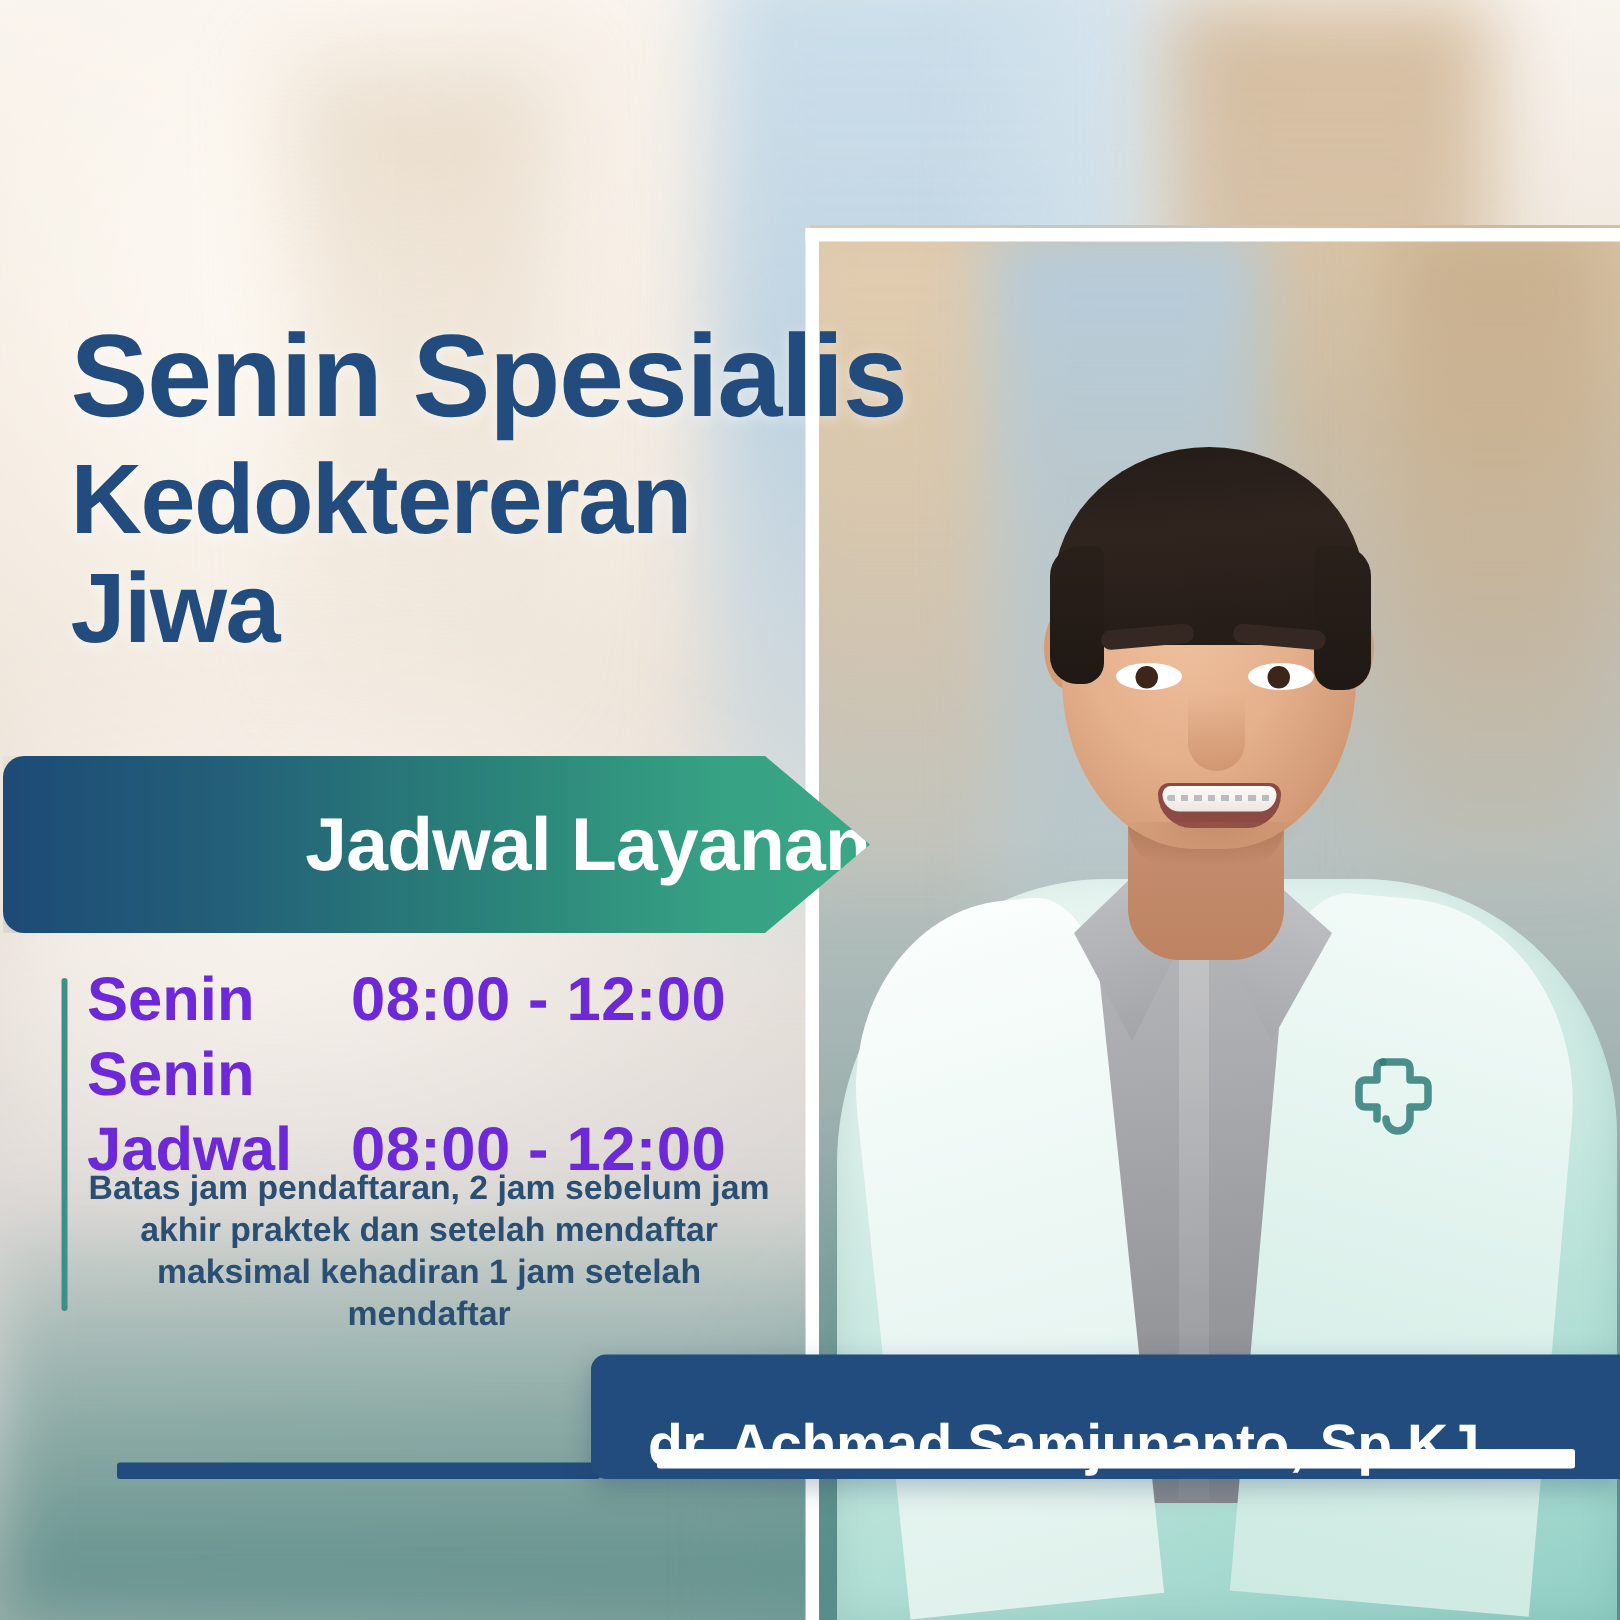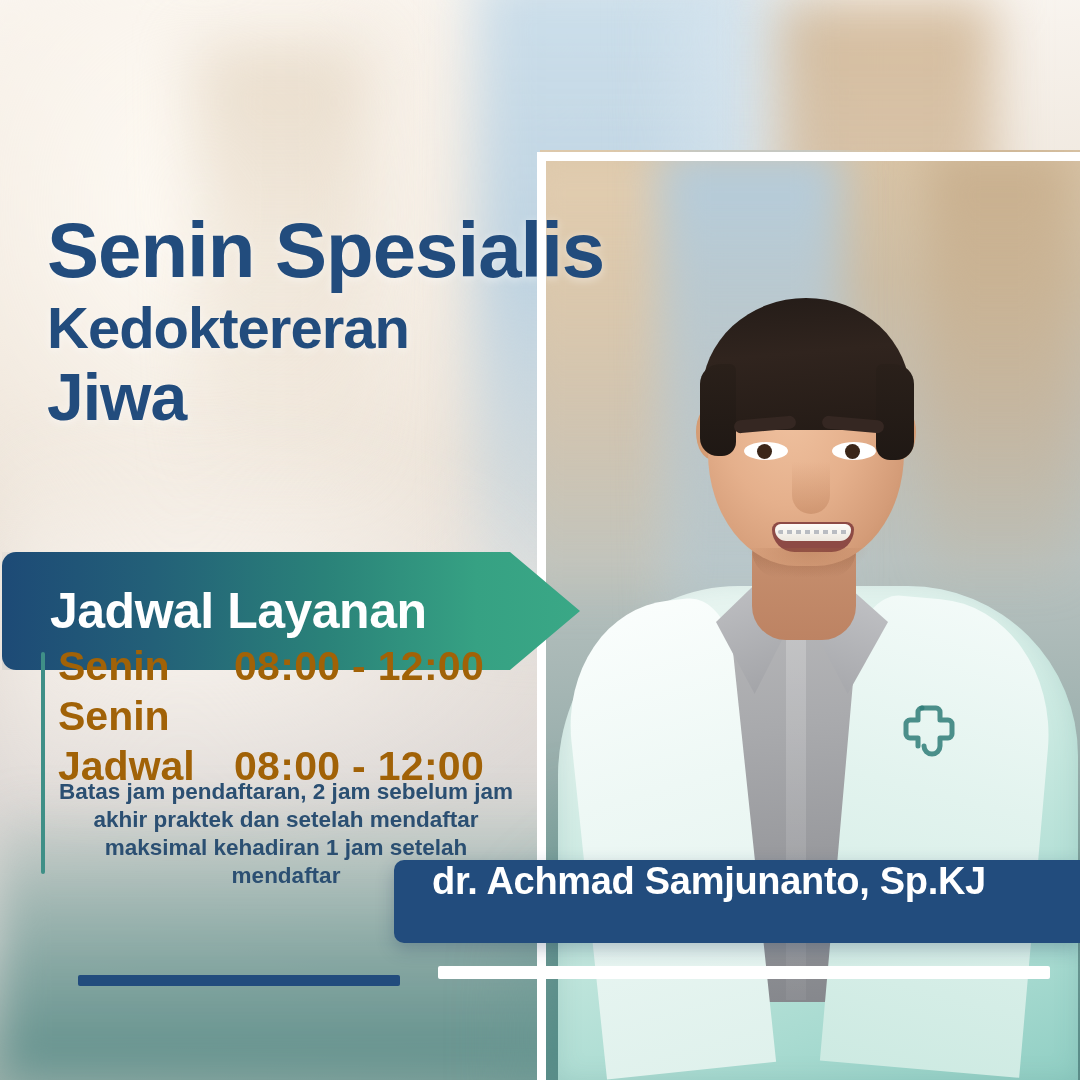--- a/index.html
+++ b/index.html
@@ -226,68 +226,69 @@
   }
 
   
   .headline{
     position:absolute;left:47px;top:212px;width:640px;
     color:#224c7d;font-weight:700;line-height:.98;
     letter-spacing:-1px;
     text-shadow:0 2px 10px rgba(255,255,255,.5);
   }
   .headline .l1{display:block;font-size:78px;}
-  .headline .l2{display:block;font-size:58px;margin-top:12px;}
+  .headline .l2{display:block;font-size:66px;margin-top:12px;}
   .headline .l3{display:block;font-size:66px;margin-top:8px;}
 
   
   .jadwal-banner{
-    position:absolute;left:2px;top:552px;width:578px;height:118px;
+    position:absolute;left:2px;top:504px;width:578px;height:118px;
     background:linear-gradient(90deg,#1d4a76 0%,#236078 26%,#2a8279 56%,#36a183 82%,#3aa886 100%);
     border-radius:14px;
     clip-path:polygon(0 0, 508px 0, 578px 59px, 508px 118px, 0 118px);
     display:flex;align-items:center;
     box-shadow:0 6px 20px rgba(30,70,90,.22);
+    justify-content:flex-end;
   }
   .jadwal-label{
     color:#ffffff;font-size:50px;font-weight:700;
     margin-left:48px;letter-spacing:-.5px;
   }
 
   
   .sched-rule{
     position:absolute;left:41px;top:652px;width:4px;height:222px;
     background:#3f8f87;border-radius:2px;
   }
   .sched{
     position:absolute;left:58px;top:646px;width:470px;
-    color:#a16207;font-weight:700;
+    color:#6d28d9;font-weight:700;
   }
   .sched-row{display:flex;font-size:41px;line-height:1.0;margin-bottom:9px;}
   .sched-day{width:176px;flex:0 0 176px;}
   .sched-time{white-space:nowrap;letter-spacing:.3px;}
 
   
   .disclaimer{
     position:absolute;left:52px;top:778px;width:468px;
     color:#2b4f72;font-size:22.5px;font-weight:700;
     line-height:1.24;text-align:center;
   }
 
   
   .bottom-rule{
     position:absolute;left:78px;top:975px;width:322px;height:11px;
     background:#224c7d;border-radius:2px;
   }
 
   
   .name-banner{
-    position:absolute;left:394px;top:860px;width:686px;height:83px;
+    position:absolute;left:394px;top:903px;width:686px;height:83px;
     background:#224c7d;border-radius:10px 0 0 10px;
-    display:flex;align-items:flex-start;
+    display:flex;align-items:flex-end;
     box-shadow:0 6px 18px rgba(25,55,90,.28);
   }
   .name-text{
     color:#ffffff;font-size:38px;font-weight:700;
     margin-left:38px;letter-spacing:-.3px;white-space:nowrap;
   }
   .name-underline{
     position:absolute;left:438px;top:966px;width:612px;height:13px;
     background:#ffffff;border-radius:2px;
   }

